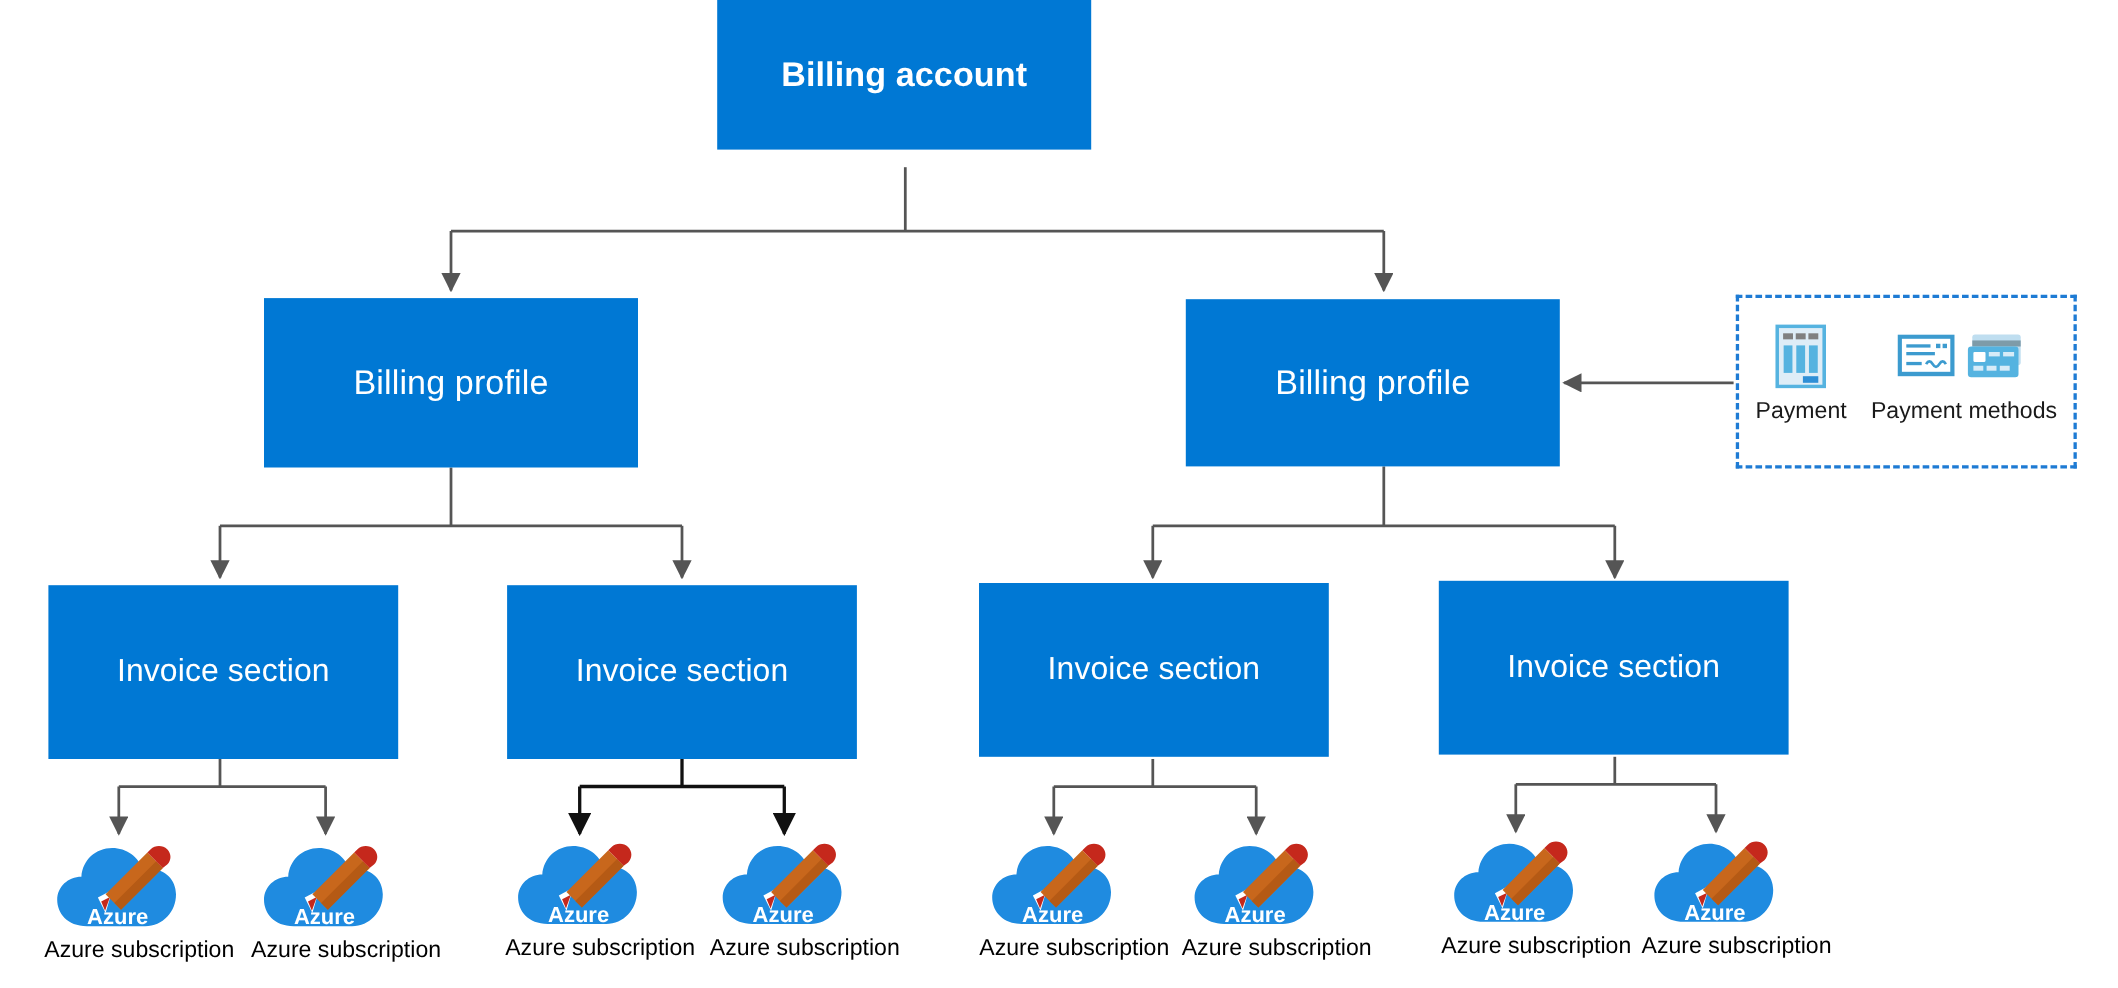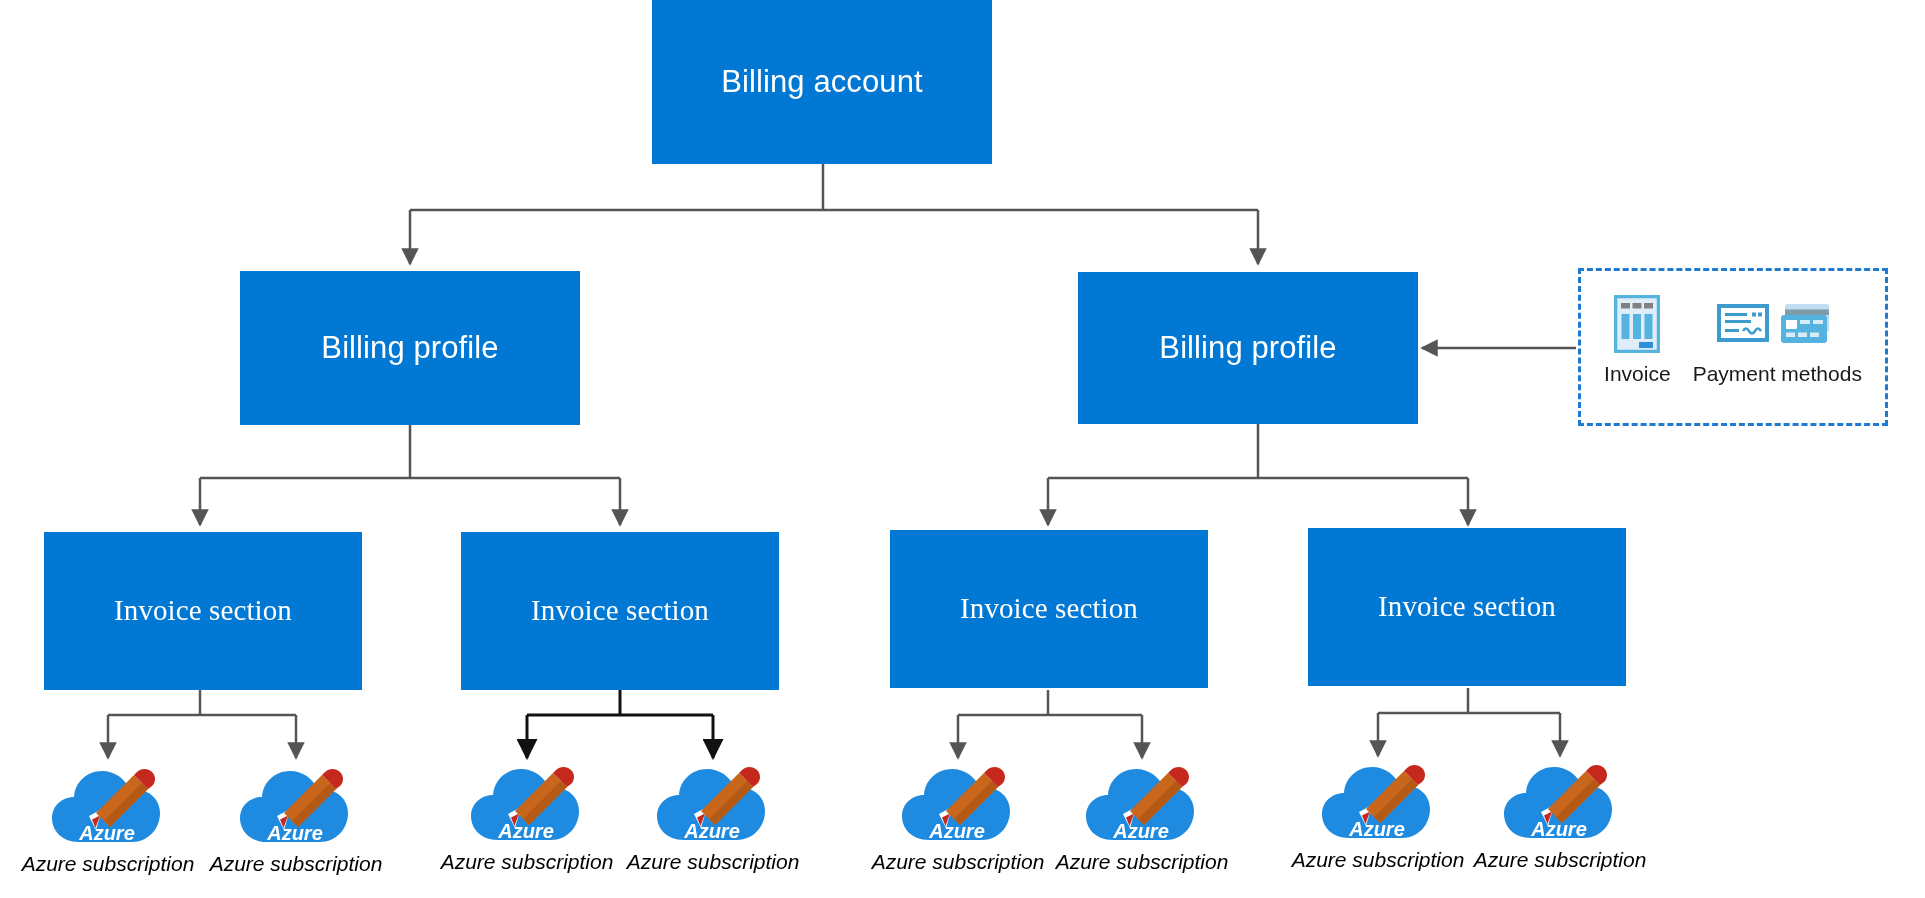--- a/index.html
+++ b/index.html
@@ -28,21 +28,21 @@
     align-items: center;
     justify-content: center;
     text-align: center;
     font-weight: 400;
     line-height: 1.15;
     letter-spacing: 0.1px;
     box-sizing: border-box;
   }
   .node.lvl1 { font-size: 31px; }
   .node.lvl2 { font-size: 31px; justify-content: center; }
-  .node.lvl3 { font-size: 29px; font-family: Liberation Serif, serif; }
+  .node.lvl3 { font-size: 29px; }
 
   
   #wires {
     position: absolute;
     left: 0;
     top: 0;
     width: 1925px;
     height: 898px;
     pointer-events: none;
   }
@@ -83,22 +83,21 @@
     margin-top: 7px;
     font-size: 21px;
     color: #1a1a1a;
     white-space: nowrap;
   }
 
   
   .sub {
     position: absolute;
     width: 210px;
-    text-align: center;
-    font-style: italic;
+    text-align: right;
   }
   .sub .azure-icon {
     width: 118px;
     height: 92px;
     margin: 0 auto;
     display: block;
   }
   .sub .sub-label {
     margin-top: 2px;
     font-size: 21px;
@@ -168,21 +167,21 @@
       <path d="M 1378 713 L 1560 713" stroke="#555555" stroke-width="2.5" fill="none"></path>
       <path d="M 1378 713 L 1378 756" stroke="#555555" stroke-width="2.5" fill="none" marker-end="url(#arrowGray)"></path>
       <path d="M 1560 713 L 1560 756" stroke="#555555" stroke-width="2.5" fill="none" marker-end="url(#arrowGray)"></path>
     </g>
 
     <g>
       <path d="M 1576 348 L 1422 348" stroke="#555555" stroke-width="2.5" fill="none" marker-end="url(#arrowGray)"></path>
     </g>
   </svg>
 
-  <div class="node lvl1" style="left:652px; top:0px; width:340px; height:164px;">
+  <div class="node lvl1" style="left:652px; top:0px; width:340px; height:136px;font-weight:bold;">
     <span>Billing account</span>
   </div>
 
   <div class="node lvl2" style="left:240px; top:271px; width:340px; height:154px;">
     <span>Billing profile</span>
   </div>
 
   <div class="node lvl2" style="left:1078px; top:272px; width:340px; height:152px;">
     <span>Billing profile</span>
   </div>
@@ -212,21 +211,21 @@
             <rect x="1.5" y="1.5" width="43" height="55" fill="#DEEDF7" stroke="#55B3E0" stroke-width="3.5"></rect>
             <rect x="7" y="8" width="9" height="5.5" fill="#808080"></rect>
             <rect x="18.5" y="8" width="9" height="5.5" fill="#808080"></rect>
             <rect x="30" y="8" width="9" height="5.5" fill="#808080"></rect>
             <rect x="7.5" y="19" width="8" height="25" fill="#55B3E0"></rect>
             <rect x="19" y="19" width="8" height="25" fill="#55B3E0"></rect>
             <rect x="30.5" y="19" width="8" height="25" fill="#55B3E0"></rect>
             <rect x="25" y="47" width="14" height="6" fill="#2E8FD6"></rect>
           </svg>
         </div>
-        <div class="legend-label">Invoice</div>
+        <div class="legend-label">Payment</div>
       </div>
 
       <div class="legend-item">
         <div class="glyphrow">
           <svg width="52" height="40" viewBox="0 0 52 40" xmlns="http://www.w3.org/2000/svg">
             <rect x="2" y="2" width="48" height="34" fill="#ffffff" stroke="#3C9BCF" stroke-width="4"></rect>
             <rect x="8" y="9" width="22" height="3" fill="#3C9BCF"></rect>
             <rect x="8" y="16" width="26" height="3" fill="#3C9BCF"></rect>
             <rect x="8" y="25" width="14" height="3" fill="#3C9BCF"></rect>
             <rect x="35" y="8.5" width="4" height="4" fill="#3C9BCF"></rect>

